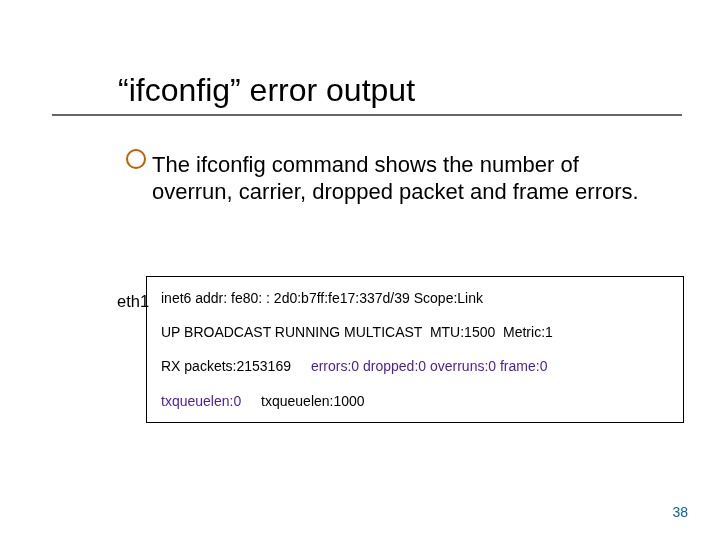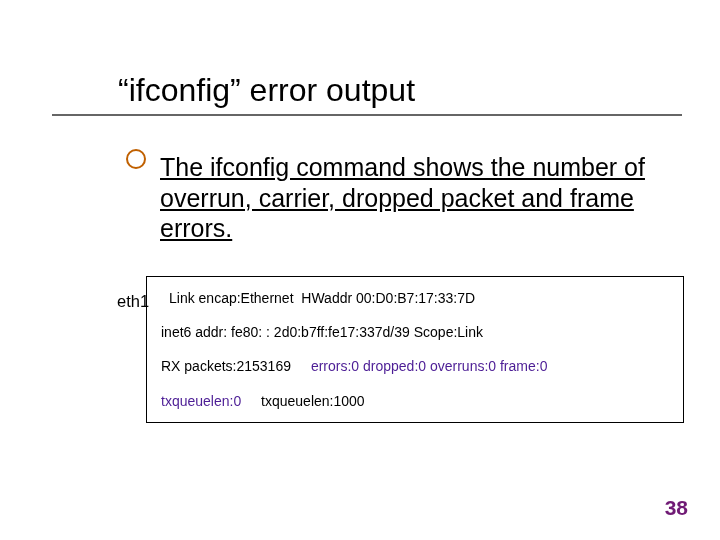--- a/index.html
+++ b/index.html
@@ -13,25 +13,24 @@
     letter-spacing: 0px;
   }
   .title-underline {
     position: absolute;
     left: 36px; top: 98px;
     width: 630px; height: 0;
     border-top: 2px solid #666;
   }
   .bullet {
     position: absolute;
-    left: 136px; top: 128px;
+    left: 128px; top: 128px;
     width: 520px;
-    font-size: 25px;
+    font-size: 22px;
     line-height: 1.22;
-    text-decoration: underline;
   }
   .bullet-marker {
     position: absolute;
     left: 110px; top: 133px;
     width: 11px; height: 11px;
     border: 2px solid #c06000;
     border-radius: 50%;
     background: #fff;
   }
   .iface-label {
@@ -49,39 +48,38 @@
     font-size: 14px;
     line-height: 1.30;
     white-space: normal;
   }
   .output-box div { white-space: pre-wrap; }
   .indent { padding-left: 0px; }
   .red { color: #4c1d95; }
   .pagenum {
     position: absolute;
     right: 40px; bottom: 28px;
-    font-size: 21px;
-    color: #701a75;
-    font-weight: bold;
+    font-size: 14px;
+    color: #0369a1;
   }
 </style>
 </head>
 <body>
 
 <div class="slide">
 
   <div class="title">“ifconfig” error output</div>
   <div class="title-underline"></div>
 
   <div class="bullet-marker"></div>
   <div class="bullet">The ifconfig command shows the number of overrun, carrier, dropped packet and frame errors.</div>
 
   <div class="iface-label">eth1</div>
 
   <div class="output-box">
-    <div><span>Link encap:Ethernet  HWaddr 00:D0:B7:17:33:7D</span></div>
     <div class="indent"><span>inet6 addr: fe80: : 2d0:b7ff:fe17:337d/39 Scope:Link</span></div>
+    <div class="indent"><span>UP BROADCAST RUNNING MULTICAST  MTU:1500  Metric:1</span></div>
     <div class="indent"><span>RX packets:2153169 </span><span class="red">errors:0 dropped:0 overruns:0 frame:0</span></div>
     <div class="indent"><span class="red">txqueuelen:0</span><span> txqueuelen:1000</span></div>
   </div>
 
   <div class="pagenum">38</div>
 </div>
 
 </body></html>

